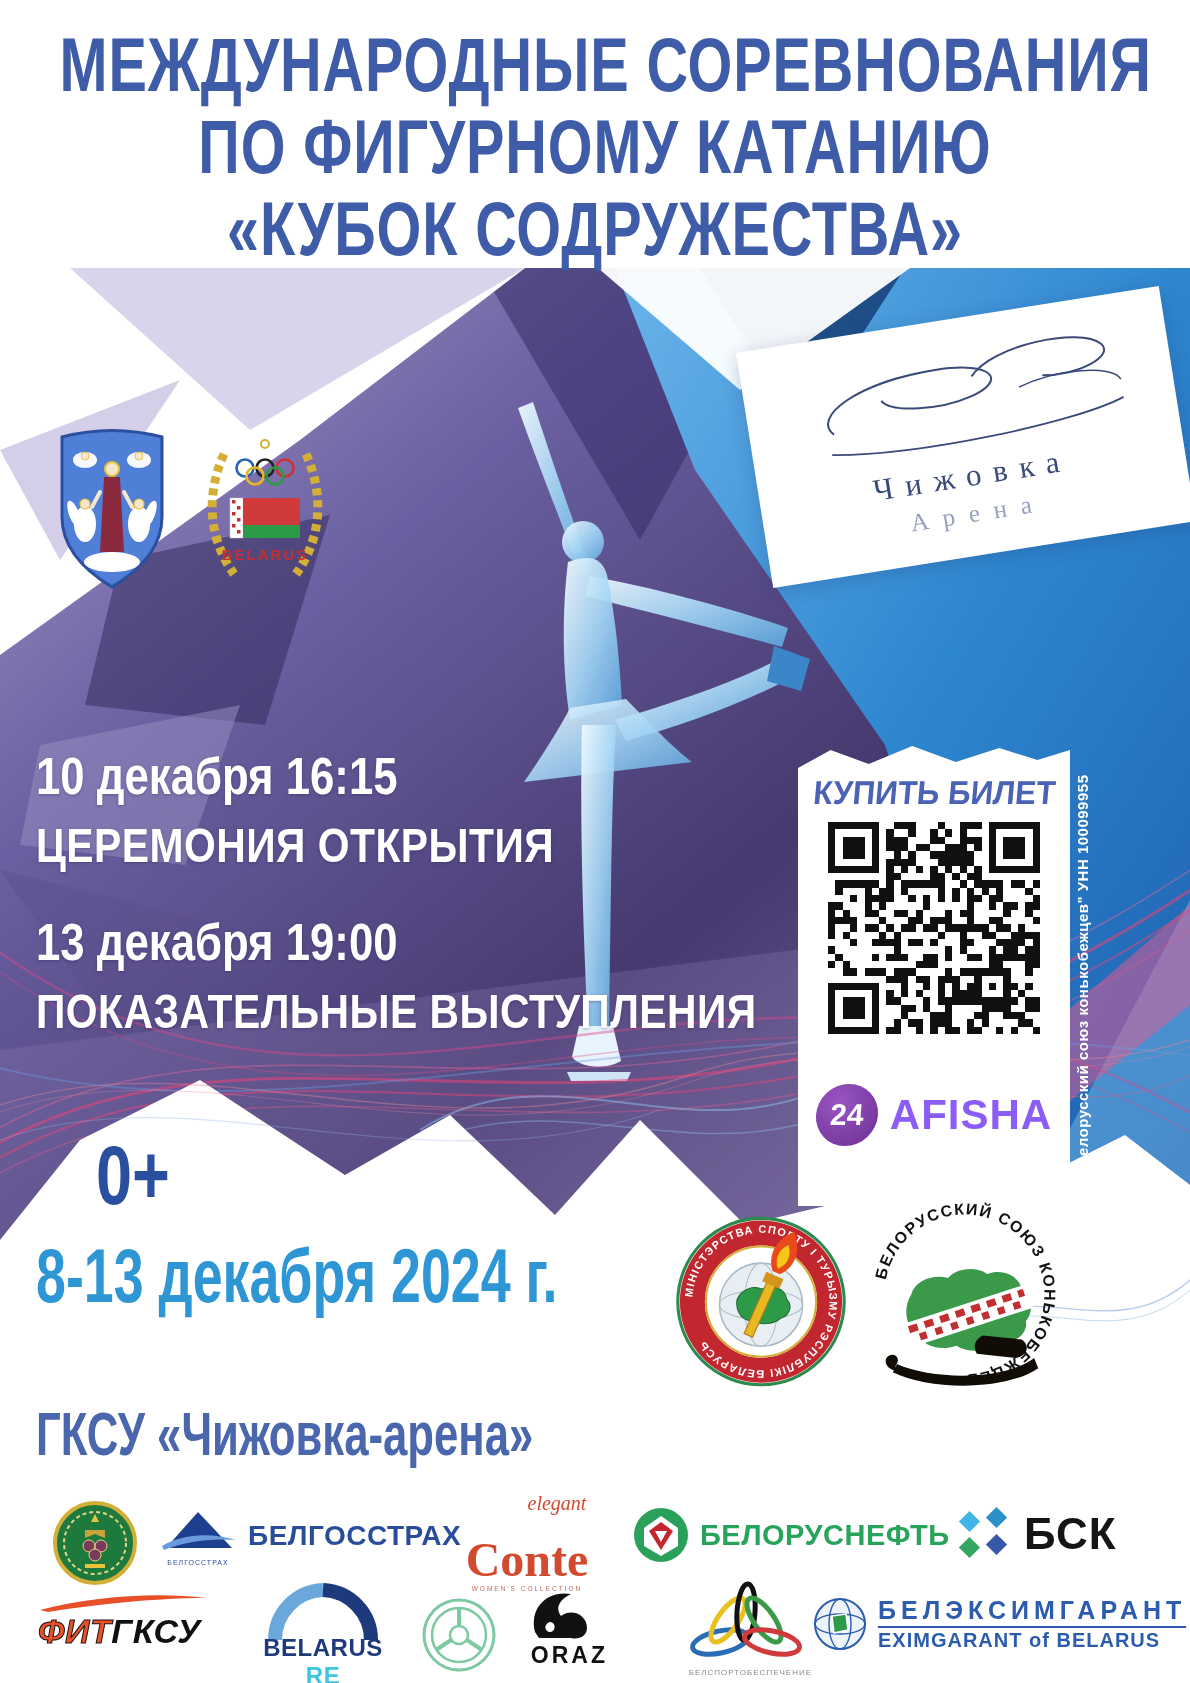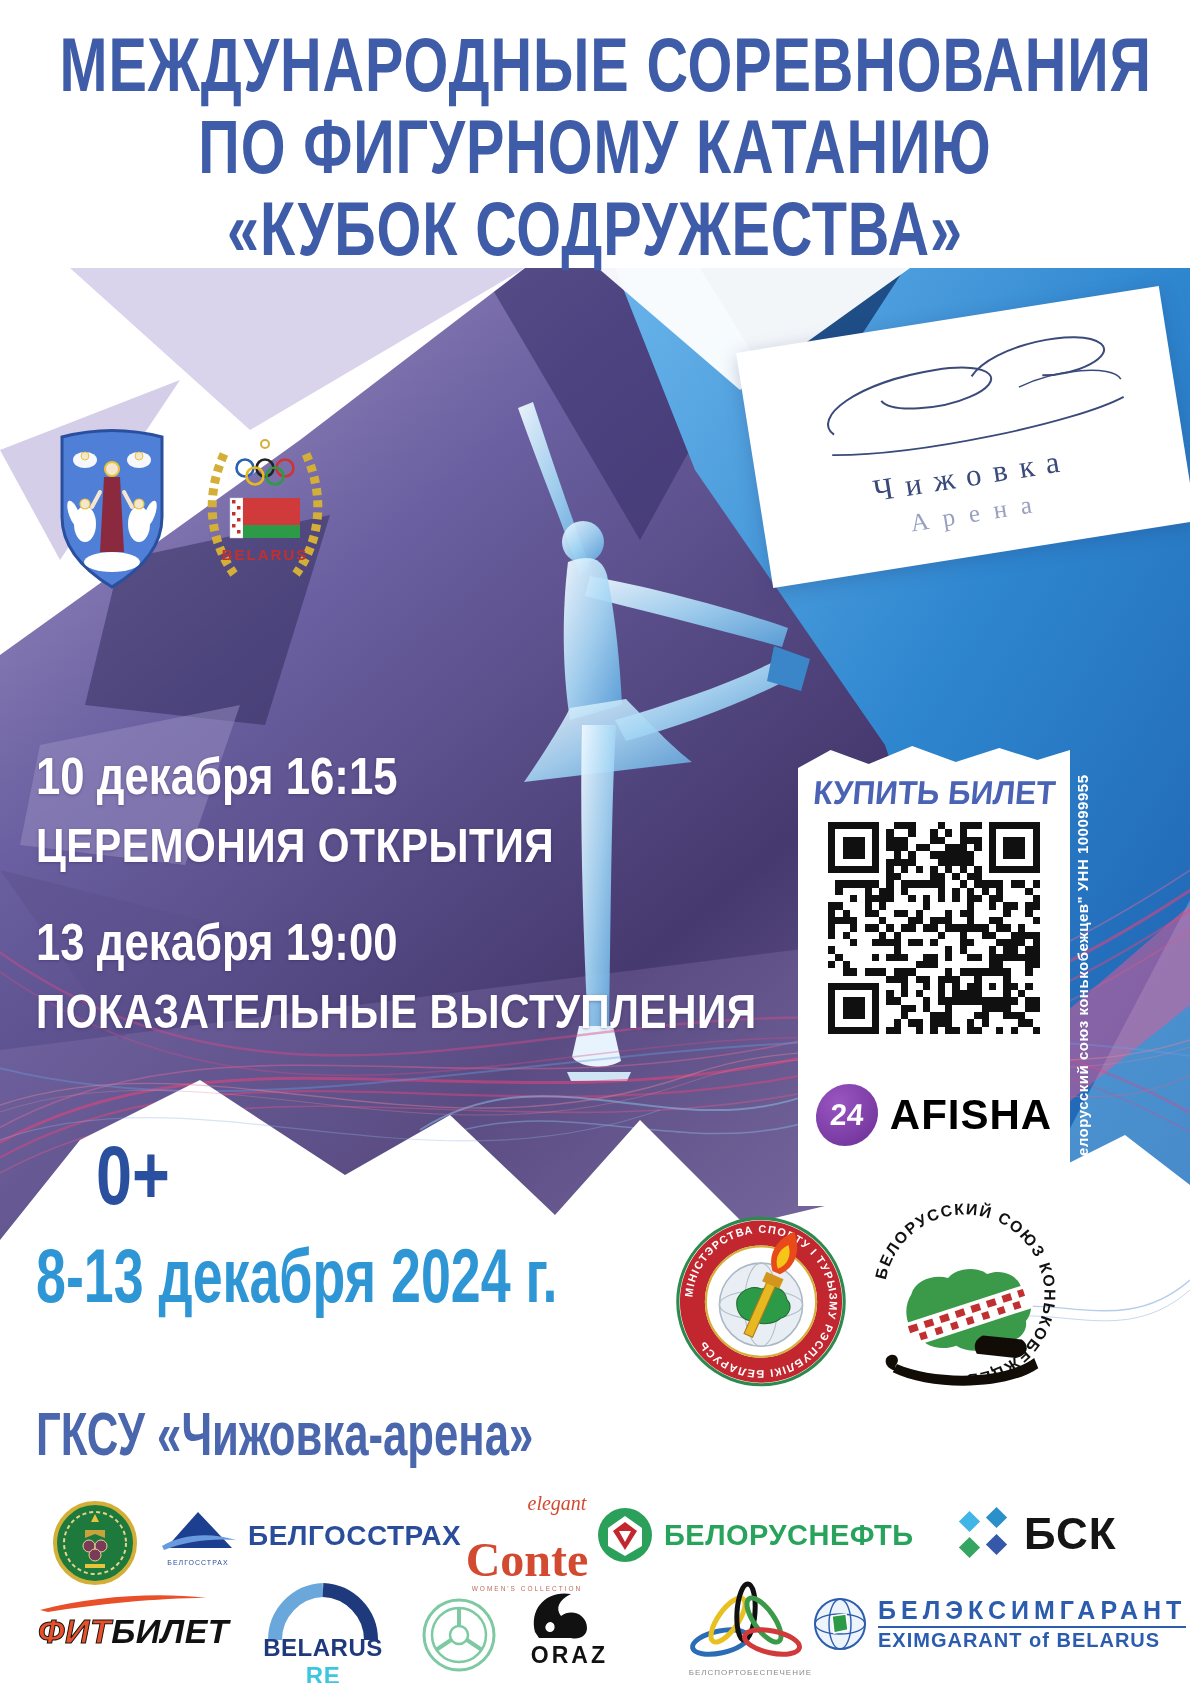--- a/index.html
+++ b/index.html
@@ -17,21 +17,21 @@
   .sched-ev{font-size:43px;letter-spacing:.5px;}
   
   .qr-panel{position:absolute;left:798px;top:740px;width:272px;height:466px;background:#ffffff;z-index:7;
     clip-path:polygon(0px 28px,12% 10px,26% 24px,42% 6px,58% 22px,74% 8px,88% 20px,100% 10px,100% 100%,0% 100%);
     display:flex;flex-direction:column;align-items:center;}
   .buy-label{margin-top:34px;font-size:33px;font-weight:800;color:#4a63b5;transform:skewX(-5deg) scaleX(.95);white-space:nowrap;}
   #qr-code{width:212px;height:212px;margin-top:10px;shape-rendering:crispEdges;}
   .afisha-row{display:flex;align-items:center;margin-top:50px;}
   .afisha-circle{width:62px;height:62px;border-radius:50%;background:radial-gradient(circle at 35% 30%,#9a55c0,#6a2f95);
     display:flex;align-items:center;justify-content:center;color:#fff;font-size:30px;font-weight:800;transform:skewX(-4deg);}
-  .afisha-name{font-size:42px;font-weight:800;color:#000000;letter-spacing:1px;margin-left:12px;}
+  .afisha-name{font-size:42px;font-weight:800;color:#8b5cf6;letter-spacing:1px;margin-left:12px;}
   .legal-vert{position:absolute;left:1074px;top:744px;width:26px;height:462px;z-index:7;
     writing-mode:vertical-rl;transform:rotate(180deg);color:#ffffff;font-size:15px;font-weight:700;
     letter-spacing:.5px;white-space:nowrap;text-align:center;}
   
   .age{position:absolute;left:96px;top:1128px;font-size:72px;font-weight:800;color:#2a4f9e;transform:scale(.9,1.15);transform-origin:left top;z-index:6;}
   .dates{position:absolute;left:36px;top:1232px;font-size:64px;font-weight:800;color:#2e96d4;transform:scale(.84,1.18);transform-origin:left top;white-space:nowrap;z-index:6;}
   .venue{position:absolute;left:36px;top:1398px;font-size:56px;font-weight:800;color:#4a66ad;transform:scale(.78,1.1);transform-origin:left top;white-space:nowrap;z-index:6;}
   
   .arena-plane{position:absolute;left:752px;top:318px;width:428px;height:238px;background:#ffffff;z-index:2;
     transform:rotate(-9deg);box-shadow:0 4px 18px rgba(30,50,110,.25);display:flex;flex-direction:column;align-items:center;}
@@ -711,21 +711,21 @@
     </div>
     <div class="belgos-name">БЕЛГОССТРАХ</div>
   </div>
 
   <div class="conte-wrap">
     <div class="conte-tag">elegant</div>
     <div class="conte-name">Conte</div>
     <div class="conte-sub">WOMEN'S COLLECTION</div>
   </div>
 
-  <div class="spon" style="left:596px;top:1506px">
+  <div class="spon" style="left:632px;top:1506px">
     <svg style="width:58px;height:58px" viewBox="0 0 58 58">
       <circle cx="29" cy="29" r="27" fill="#2ba05a"></circle>
       <path d="M29,10 L46,22 L46,40 L29,50 L12,40 L12,22 Z" fill="#ffffff"></path>
       <path d="M29,16 L41,25 L29,44 L17,25 Z" fill="#c2262e"></path>
       <path d="M23,25 L35,25 L29,36 Z" fill="#ffffff"></path>
     </svg>
     <div class="neft-name">БЕЛОРУСНЕФТЬ</div>
   </div>
 
   <div class="spon" style="left:956px;top:1506px">
@@ -736,21 +736,21 @@
       <rect x="33" y="31" width="15" height="15" fill="#3558a8" transform="rotate(45 40.5 38.5)"></rect>
     </svg>
     <div class="bsk-name">БСК</div>
   </div>
 
   <div class="fitline">
     <svg style="width:170px;height:20px;display:block" viewBox="0 0 170 20">
       <path d="M2,18 C55,4 120,0 168,6 C120,6 60,12 10,20 Z" fill="#e8502a"></path>
     </svg>
     <div class="fit-text">
-      <span class="fit-p1">ФИТ</span><span class="fit-p2">БИЛЕТ</span>
+      <span class="fit-p1">ФИТ</span><span class="fit-p2">ГКСУ</span>
     </div>
   </div>
 
   <div class="abs" style="left:248px;top:1582px;width:150px;z-index:8;text-align:center">
     <svg style="width:124px;height:62px" viewBox="0 0 124 62">
       <path d="M14,58 A50,50 0 0 1 62,8" stroke="#6aa8dc" stroke-width="14" fill="none"></path>
       <path d="M62,8 A50,50 0 0 1 110,58" stroke="#1f3a7c" stroke-width="14" fill="none"></path>
     </svg>
     <div class="bre-text">
       <span class="bre-p1">BELARUS</span>

